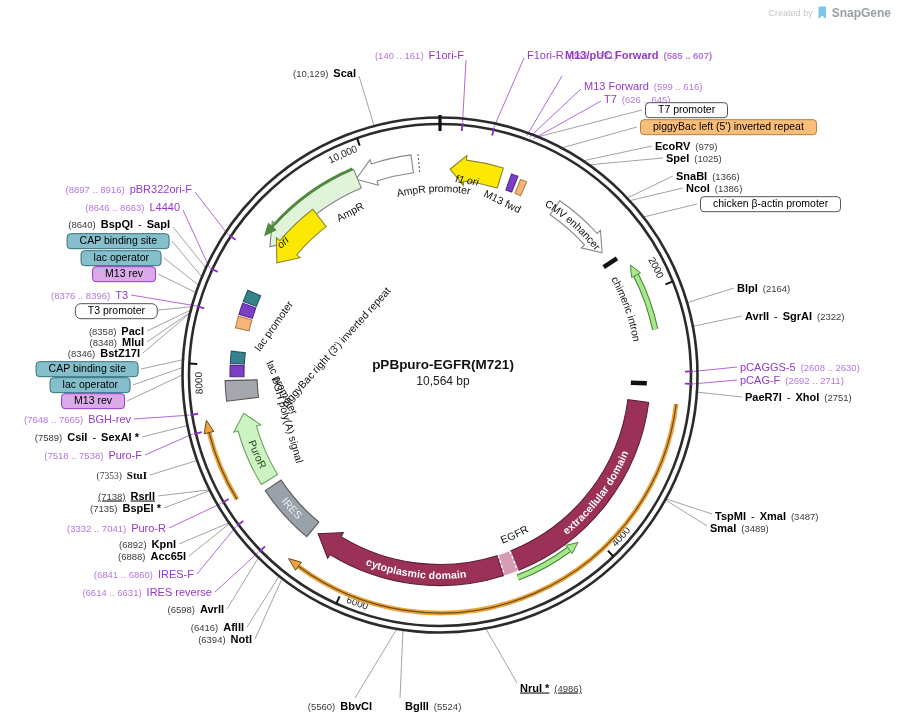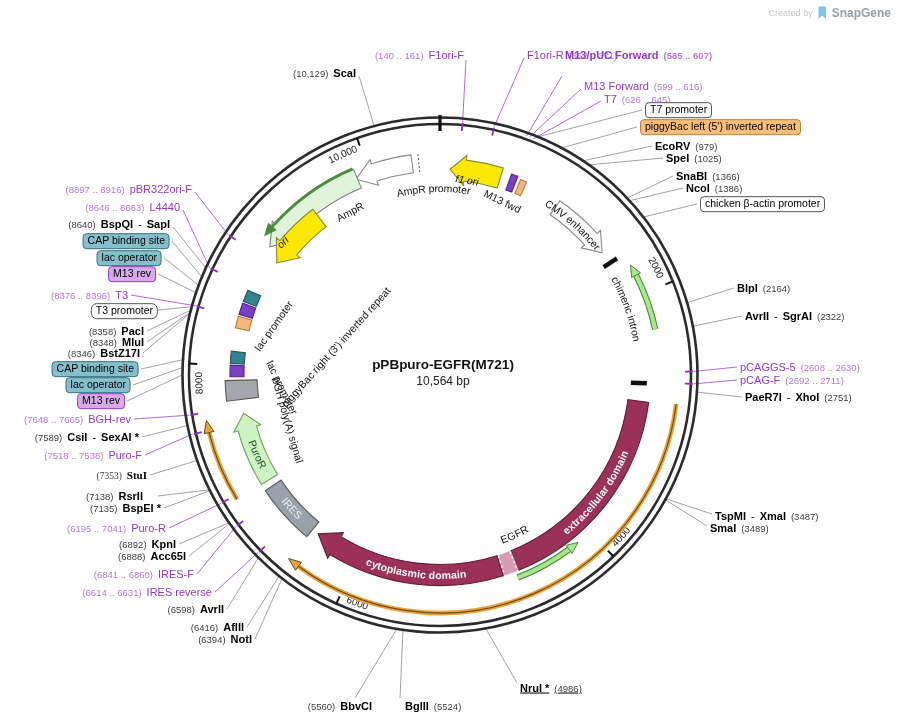--- a/index.html
+++ b/index.html
@@ -9,21 +9,21 @@
   .lbl{position:absolute;white-space:nowrap;font-size:11px;color:#000;line-height:1.15}
   .lbl.end{transform:translate(-100%,-50%)}
   .lbl.start{transform:translate(0,-50%)}
   .lbl span + span{margin-left:5px}
   .rname{font-weight:bold;color:#000}
   .rpos{font-size:9.5px;color:#3c3c3c}
   .pname{color:#9339C8}
   .ppos{font-size:9.5px;color:#B378DC}
   .sep{color:#000}
   .btext{font-size:10.5px;color:#000}
-  .lbl.boxed{border:1px solid #555;border-radius:4px;padding:0 4px 1px;background:#fff}
+  .lbl.boxed{border:1px solid #555;border-radius:4px;padding:0 12px 1px;background:#fff}
   .lbl.boxed.orange{background:#F9BE79;border-color:#B5803E}
   .lbl.boxed.teal{background:#85BFCB;border-color:#33707E}
   .lbl.boxed.lav{background:#D9A9E8;border-color:#9339C8}
   #title-block{position:absolute;left:443px;top:357px;transform:translate(-50%,0);text-align:center}
   #pl-name{font-size:13.5px;font-weight:bold;color:#111}
   #pl-size{font-size:12px;color:#222;margin-top:2px}
   #watermark{position:absolute;right:12px;top:6px;display:flex;align-items:center;gap:4px}
   #wm-created{font-size:9px;color:#C2C6CA}
   #wm-brand{font-size:12px;font-weight:600;color:#98A1AA}
   .ftext{font-size:10.5px;fill:#111}
@@ -215,23 +215,23 @@
     <div class="lbl end" style="left: 144px; top: 331px;"><span class="rpos">(8358)</span><span class="rname">PacI</span></div>
     <div class="lbl end" style="left: 144px; top: 342px;"><span class="rpos">(8348)</span><span class="rname">MluI</span></div>
     <div class="lbl end" style="left: 140px; top: 353px;"><span class="rpos">(8346)</span><span class="rname">BstZ17I</span></div>
     <div class="lbl end boxed teal" style="left: 139px; top: 369px;"><span class="btext">CAP binding site</span></div>
     <div class="lbl end boxed teal" style="left: 131px; top: 385px;"><span class="btext">lac operator</span></div>
     <div class="lbl end boxed lav" style="left: 125px; top: 401px;"><span class="btext">M13 rev</span></div>
     <div class="lbl end" style="left: 131px; top: 419px;"><span class="ppos">(7648 .. 7665)</span><span class="pname">BGH-rev</span></div>
     <div class="lbl end" style="left: 139px; top: 437px;"><span class="rpos">(7589)</span><span class="rname">CsiI</span><span class="sep">-</span><span class="rname">SexAI *</span></div>
     <div class="lbl end" style="left: 142px; top: 455px;"><span class="ppos">(7518 .. 7538)</span><span class="pname">Puro-F</span></div>
     <div class="lbl end" style="left: 147px; top: 475px; font-family: Liberation Serif, serif;"><span class="rpos">(7353)</span><span class="rname">StuI</span></div>
-    <div class="lbl end" style="left: 143px; top: 496px;"><span class="rpos">(7138)</span><span class="rname">RsrII</span></div>
+    <div class="lbl end" style="left: 155px; top: 496px; text-decoration: underline;"><span class="rpos">(7138)</span><span class="rname">RsrII</span></div>
     <div class="lbl end" style="left: 161px; top: 508px;"><span class="rpos">(7135)</span><span class="rname">BspEI *</span></div>
-    <div class="lbl end" style="left: 166px; top: 528px;"><span class="ppos">(6195 .. 7041)</span><span class="pname">Puro-R</span></div>
+    <div class="lbl end" style="left: 166px; top: 528px;"><span class="ppos">(3332 .. 7041)</span><span class="pname">Puro-R</span></div>
     <div class="lbl end" style="left: 176px; top: 544px;"><span class="rpos">(6892)</span><span class="rname">KpnI</span></div>
     <div class="lbl end" style="left: 186px; top: 556px;"><span class="rpos">(6888)</span><span class="rname">Acc65I</span></div>
     <div class="lbl end" style="left: 194px; top: 574px;"><span class="ppos">(6841 .. 6860)</span><span class="pname">IRES-F</span></div>
     <div class="lbl end" style="left: 212px; top: 592px;"><span class="ppos">(6614 .. 6631)</span><span class="pname">IRES reverse</span></div>
     <div class="lbl end" style="left: 224px; top: 609px;"><span class="rpos">(6598)</span><span class="rname">AvrII</span></div>
     <div class="lbl end" style="left: 244px; top: 627px;"><span class="rpos">(6416)</span><span class="rname">AflII</span></div>
     <div class="lbl end" style="left: 252px; top: 639px;"><span class="rpos">(6394)</span><span class="rname">NotI</span></div>
   </div>
 
 <div id="title-block">

